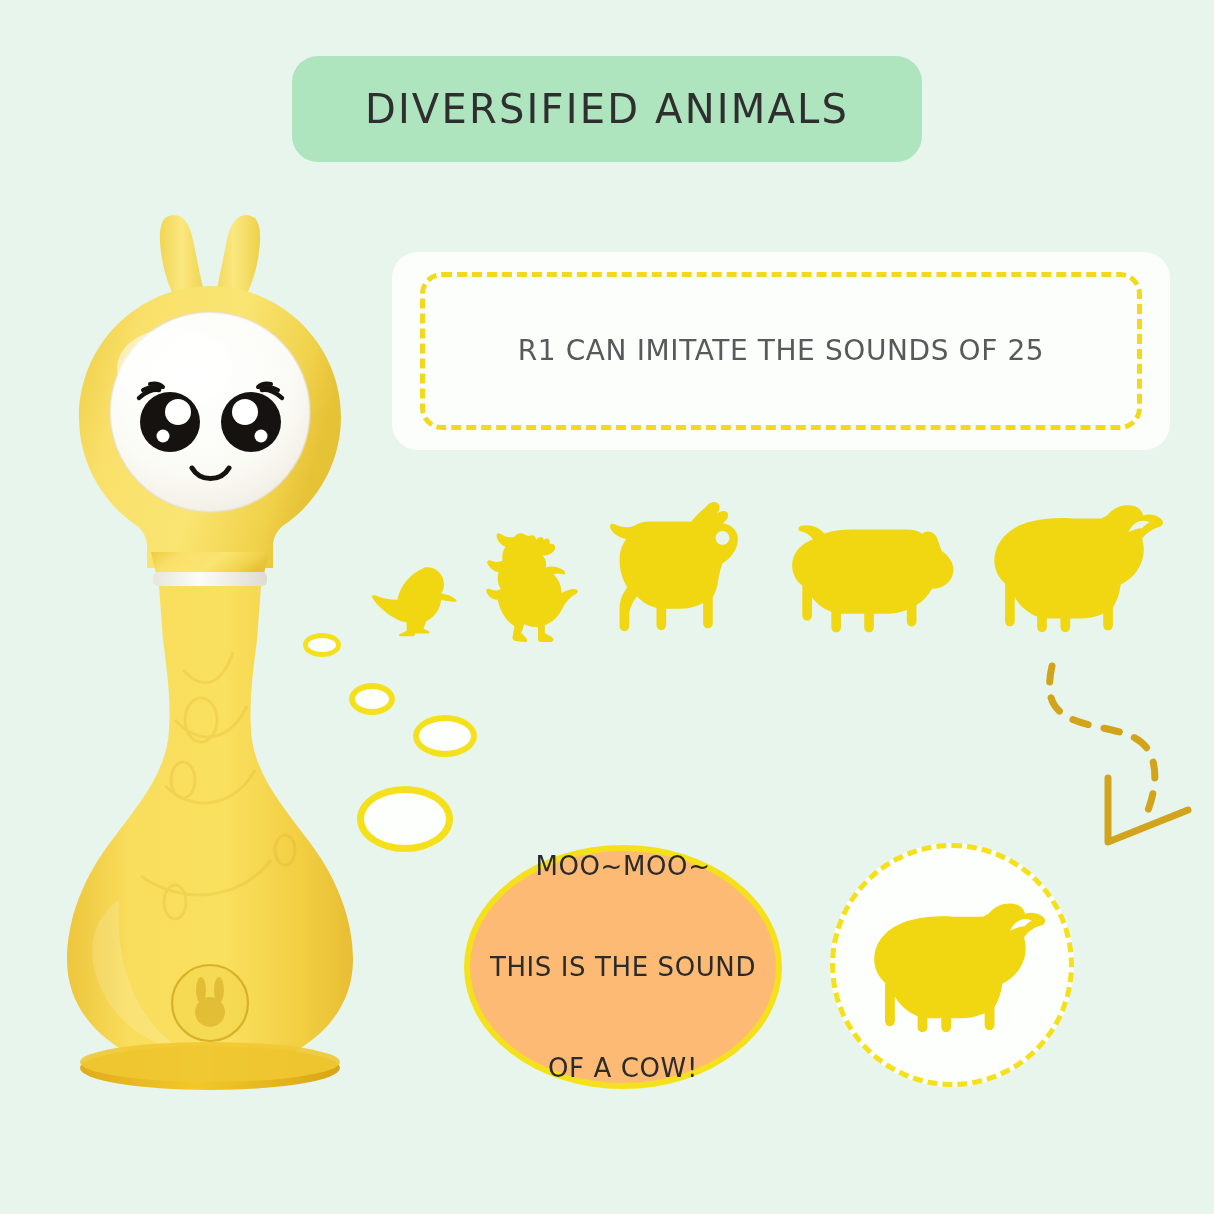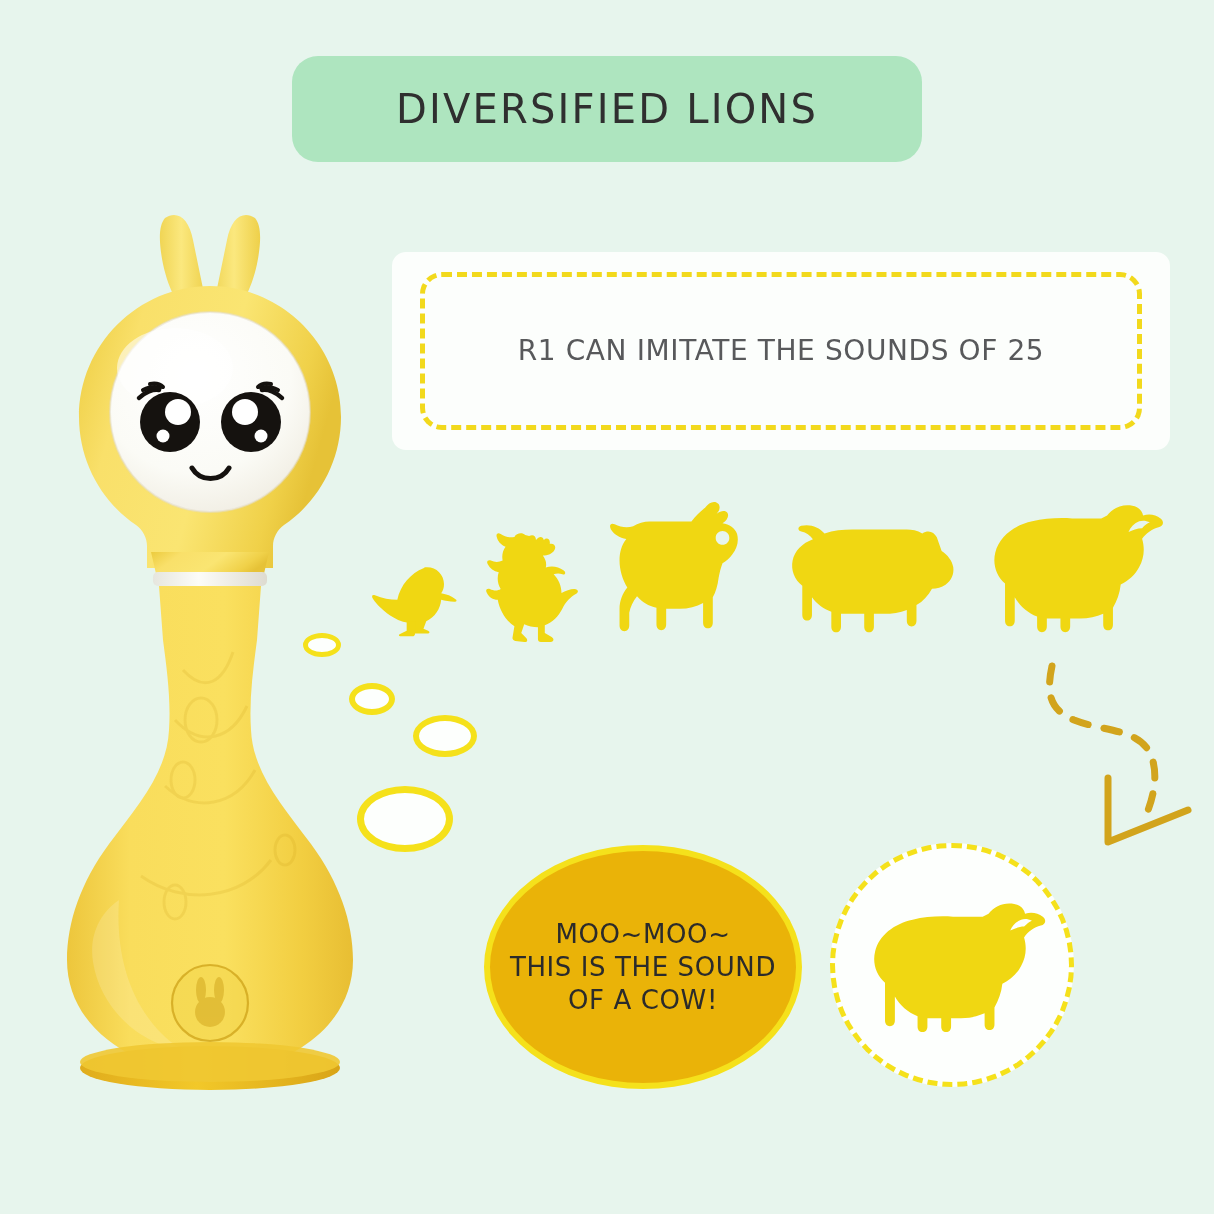--- a/index.html
+++ b/index.html
@@ -44,21 +44,21 @@
   }
 
   
   .desc-card {
     position: absolute;
     left: 392px;
     top: 252px;
     width: 778px;
     height: 198px;
     background: #fcfefc;
-    border-radius: 14px;
+    border-radius: 26px;
   }
   .desc-dash {
     position: absolute;
     left: 28px;
     top: 20px;
     right: 28px;
     bottom: 20px;
     border: 5px dashed #f2d91c;
     border-radius: 22px;
     box-sizing: border-box;
@@ -100,32 +100,32 @@
     position: absolute;
     left: 1020px;
     top: 648px;
     width: 186px;
     height: 226px;
   }
 
   
   .speech-oval {
     position: absolute;
-    left: 484px;
+    left: 464px;
     top: 845px;
     width: 318px;
     height: 244px;
-    background: #eab308;
+    background: #fdba74;
     border: 6px solid #f5e11b;
     border-radius: 50%;
     box-sizing: border-box;
     display: flex;
     flex-direction: column;
     align-items: center;
-    justify-content: center;
+    justify-content: space-between;
     gap: 3px;
   }
   .speech-line {
     font-size: 26px;
     color: #2b2b2b;
     font-family: "DejaVu Sans", sans-serif;
     letter-spacing: 0.6px;
     white-space: nowrap;
   }
 
@@ -159,21 +159,21 @@
     height: 890px;
   }
   .toy svg { display: block; width: 100%; height: 100%; }
 </style>
 </head>
 <body>
 
 <div class="stage">
 
   <div class="title-banner">
-    <div class="title-text">DIVERSIFIED LIONS</div>
+    <div class="title-text">DIVERSIFIED ANIMALS</div>
   </div>
 
   <div class="desc-card">
     <div class="desc-dash"></div>
     <div class="desc-text">
       <div class="desc-line">R1 CAN IMITATE THE SOUNDS OF 25</div>
     </div>
   </div>
 
   <div class="animal" style="left:368px; top:556px; width:96px; height:84px;">

